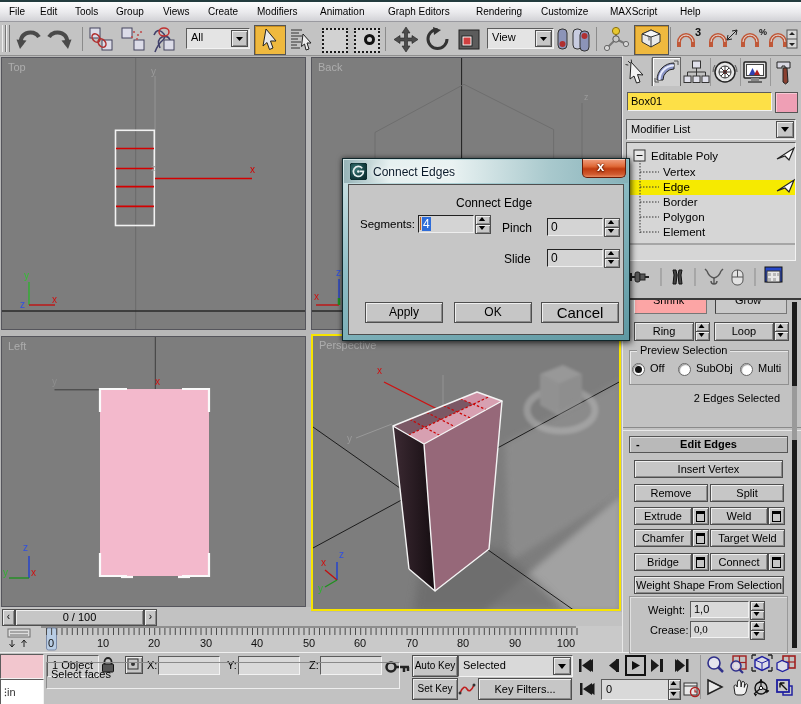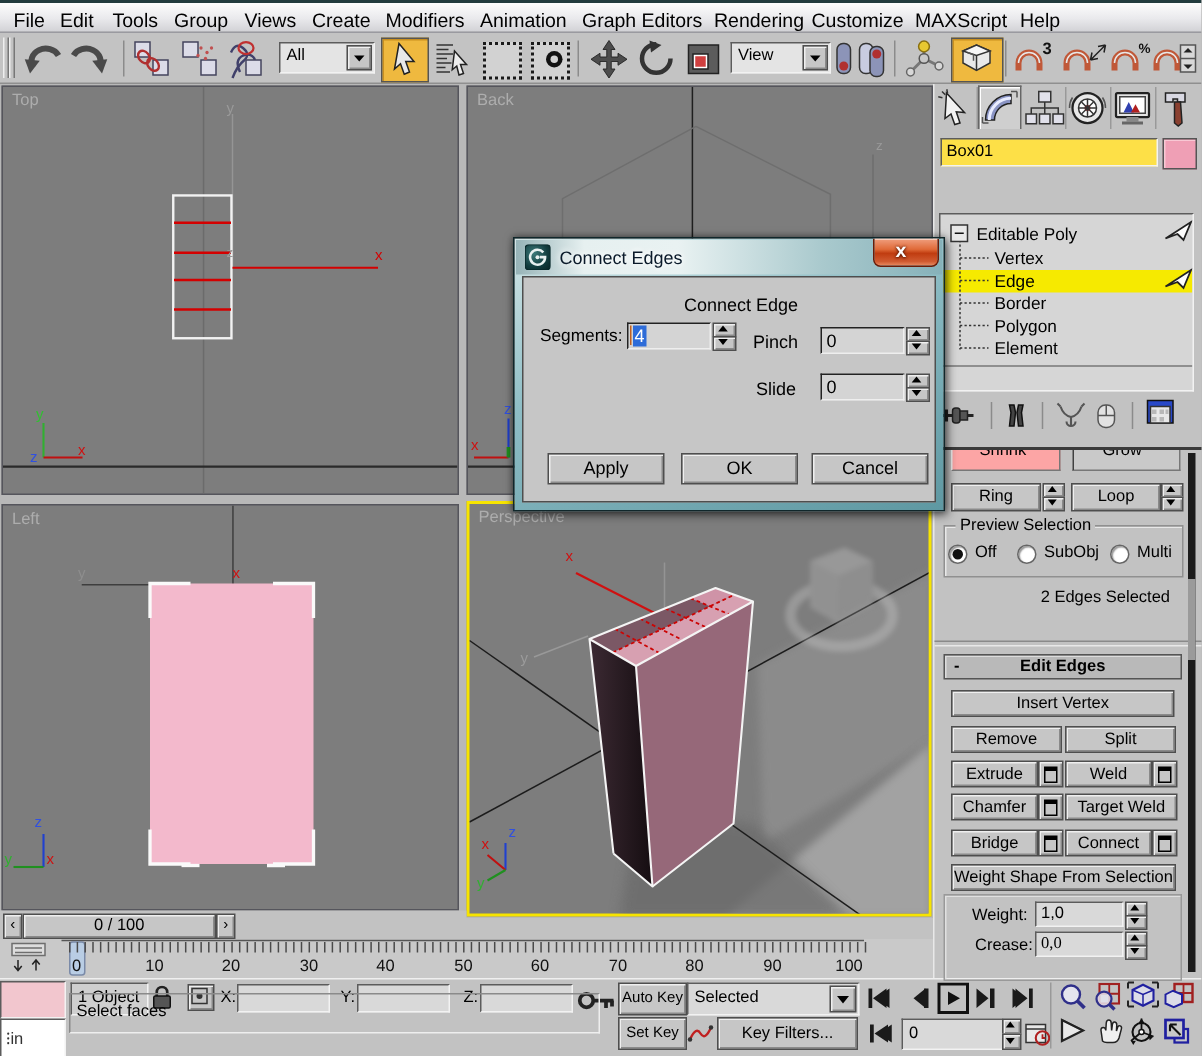--- a/index.html
+++ b/index.html
@@ -5,21 +5,21 @@
 html,body{margin:0;padding:0;}
 body{width:801px;height:704px;position:relative;overflow:hidden;
  font-family:"Liberation Sans",sans-serif;background:#c2c2c2;font-size:11px;color:#000;}
 .abs{position:absolute;}
 .btn{position:absolute;background:#c6c6c6;border:1px solid #4e4e4e;
  box-shadow:inset 1px 1px 0 #efefef,inset -1px -1px 0 #8a8a8a;
  text-align:center;color:#000;}
 .sunk{position:absolute;background:#d7d7d7;border-top:1px solid #5c5c5c;border-left:1px solid #5c5c5c;
  border-bottom:1px solid #f2f2f2;border-right:1px solid #f2f2f2;}
 .vplabel{position:absolute;color:#adadad;font-size:11px;left:6px;top:3px;}
-.mi{position:absolute;top:4px;font-size:13px;}
+.mi{position:absolute;top:4px;font-size:10px;}
 svg{display:block;}
 </style>
 </head>
 <body>
 
 <div class="abs" style="left:0;top:0;width:801px;height:22px;background:linear-gradient(#fdfdfd,#e9e9ec 55%,#d2d2d6);border-top:2px solid #233c3e;border-bottom:1px solid #9a9aa0;box-sizing:border-box;">
  <span class="mi" style="left:9px;">File</span>
  <span class="mi" style="left:40px;">Edit</span>
  <span class="mi" style="left:75px;">Tools</span>
  <span class="mi" style="left:116px;">Group</span>
@@ -666,20 +666,28 @@
     <path d="M12 10 L16 10 L17 24 L14.5 26 L12 24 Z" fill="#8a4030" stroke="#222"></path>
    </svg>
   </div>
  </div>
 
  <div class="sunk" style="left:4px;top:36px;width:143px;height:17px;background:#fde047;">
       <span style="position:absolute;left:3px;top:2px;">Box01</span>
     </div>
  <div class="abs" style="left:152px;top:36px;width:21px;height:19px;background:#ef9fb5;border:1px solid #555;box-shadow:inset 1px 1px 0 #f8c8d4;"></div>
 
+ <div class="sunk" style="left:3px;top:63px;width:168px;height:19px;background:#d9d9d9;">
+  <span style="position:absolute;left:4px;top:3px;">Modifier List</span>
+  <div class="btn" style="right:1px;top:1px;width:16px;height:15px;">
+        <svg width="16" height="15">
+          <path d="M4 5 h8 l-4 5 z" fill="#000"></path>
+        </svg>
+      </div>
+ </div>
 
  <div class="sunk" style="left:3px;top:86px;width:168px;height:117px;background:#d6d6d6;overflow:hidden;">
   <svg width="168" height="117" viewBox="0 0 168 117">
    <rect x="0" y="37" width="168" height="15" fill="#f6ea00"></rect>
    <g stroke="#333" stroke-dasharray="1.5,1.5" fill="none">
     <path d="M13 14 L13 90"></path>
     <path d="M13 29 L32 29 M13 44 L32 44 M13 59 L32 59 M13 74 L32 74 M13 89 L32 89"></path>
    </g>
    <rect x="7" y="7" width="11" height="11" fill="#e8e8e8" stroke="#333"></rect>
    <line x1="9.5" y1="12.5" x2="15.5" y2="12.5" stroke="#111"></line>
@@ -904,15 +912,15 @@
           <path d="M6 1 l3.2 4 h-6.4 z" fill="#000"></path>
         </svg>
       </div>
   <div class="btn" style="left:255px;top:73px;width:14px;height:8px;">
         <svg width="12" height="6">
           <path d="M6 5 l3.2 -4 h-6.4 z" fill="#000"></path>
         </svg>
       </div>
   <div class="btn" style="left:16px;top:117px;width:76px;height:19px;line-height:19px;font-size:12px;">Apply</div>
   <div class="btn" style="left:105px;top:117px;width:76px;height:19px;line-height:19px;font-size:12px;">OK</div>
-  <div class="btn" style="left:192px;top:117px;width:76px;height:19px;line-height:19px;font-size:12px;">Cancel</div>
+  <div class="btn" style="left:192px;top:117px;width:76px;height:19px;line-height:19px;font-size:15px;">Cancel</div>
  </div>
 </div>
 
 </body></html>

